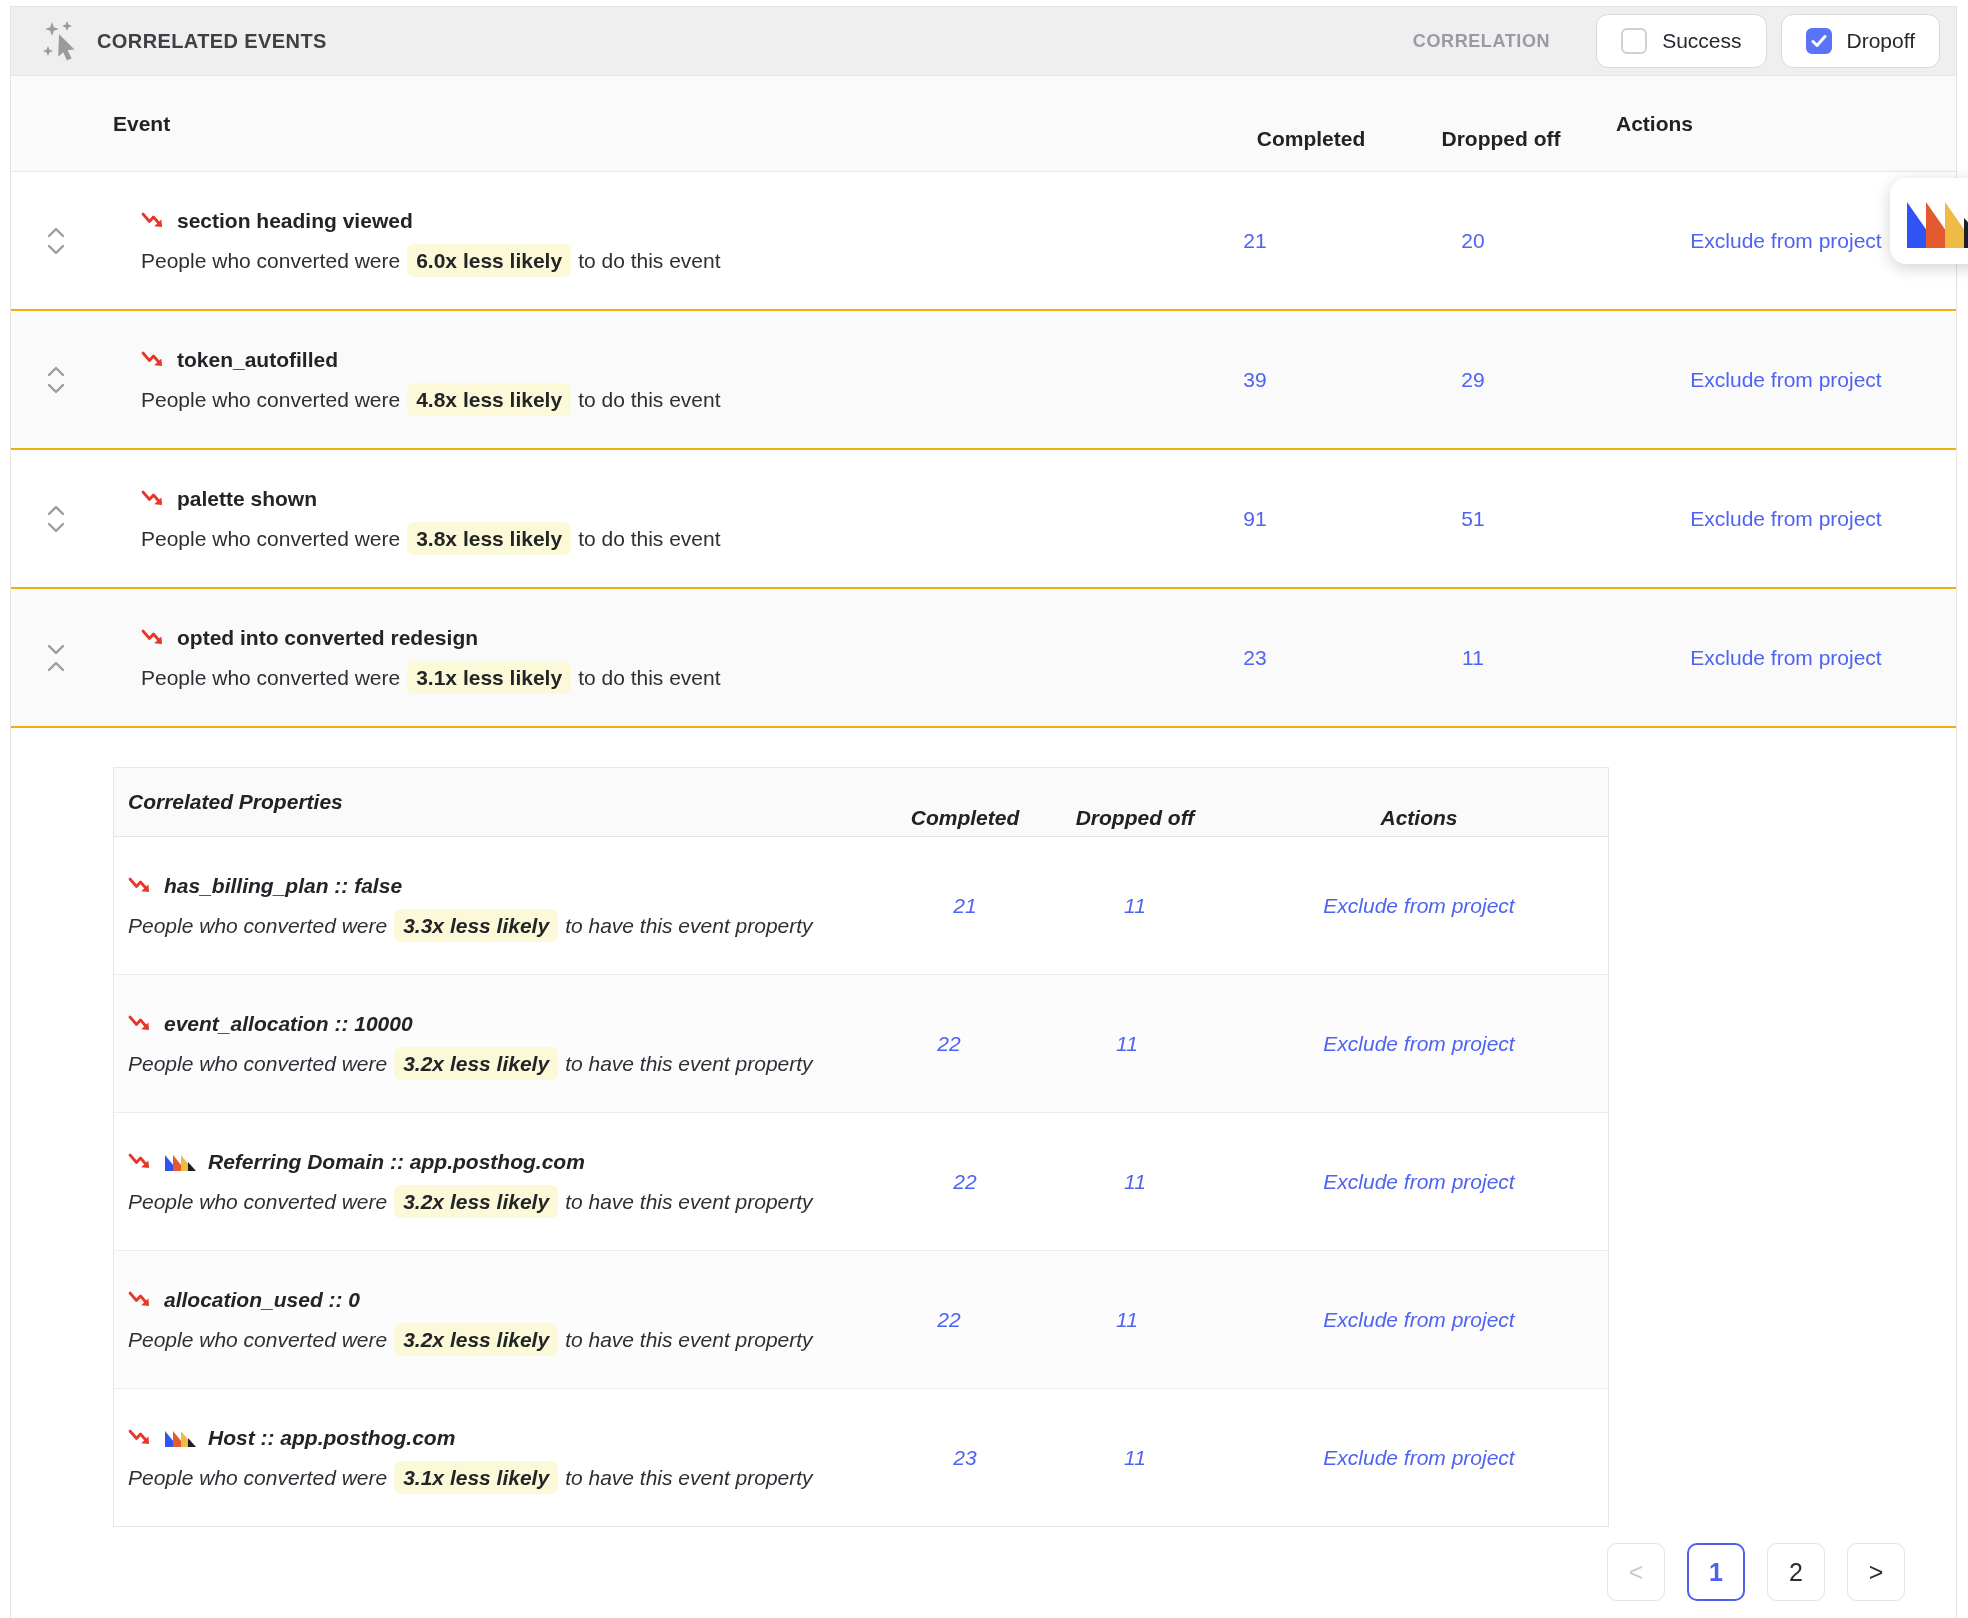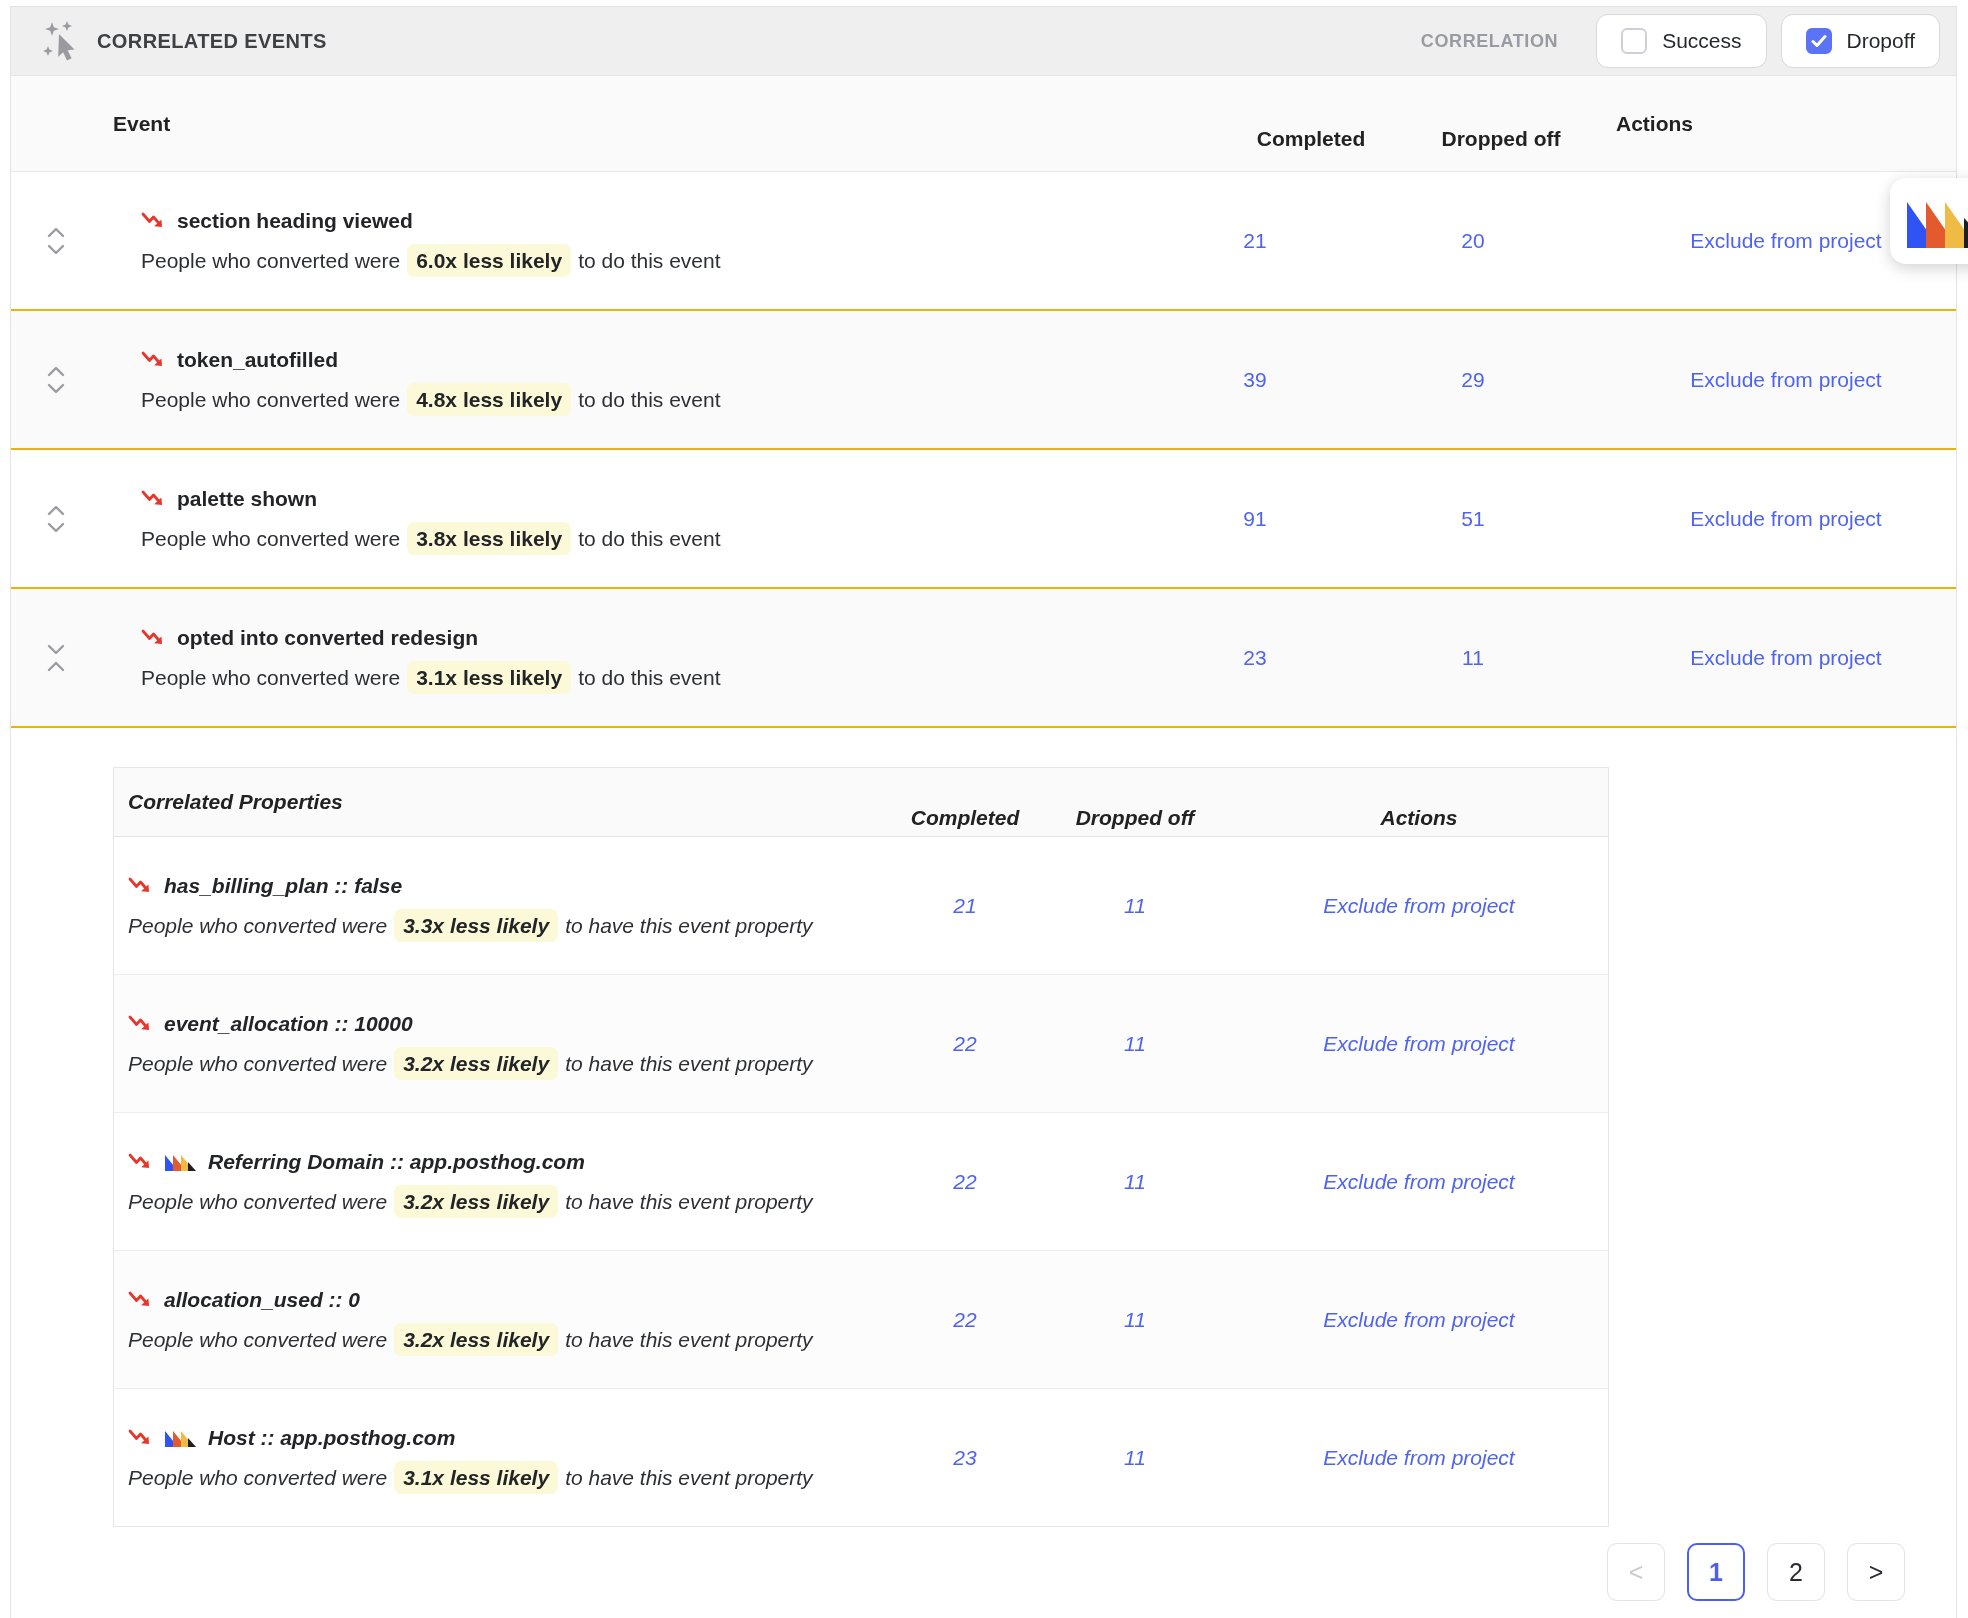--- a/index.html
+++ b/index.html
@@ -13,21 +13,21 @@
     border:1px solid #e3e3e5;
   }
   
   .panel-header{
     height:68px;background:#efeff0;display:flex;align-items:center;
     padding:0 16px 0 30px;border-bottom:1px solid #e6e6e8;justify-content:center;
   }
   .magic-icon{width:44px;height:42px;display:inline-flex;}
   .panel-title{font-size:20px;font-weight:800;color:#3f4044;letter-spacing:.4px;margin-left:12px;}
   .spacer{flex:1;}
-  .correlation-label{font-size:18px;font-weight:700;color:#9a9aa2;letter-spacing:.6px;margin-right:24px;}
+  .correlation-label{font-size:18px;font-weight:700;color:#9a9aa2;letter-spacing:.6px;margin-right:32px;}
   .toggle-btn{
     display:flex;align-items:center;gap:15px;background:#fff;border:1px solid #d8d8dd;
     border-radius:12px;height:54px;padding:0 24px;font-size:21px;color:#26282e;
     margin-left:14px;cursor:pointer;font-family:inherit;
   }
   .checkbox{
     width:26px;height:26px;border-radius:6px;border:2px solid #cfcfd6;background:#fff;
     box-sizing:border-box;display:flex;align-items:center;justify-content:center;
   }
   .checkbox.checked{background:#5b74f7;border-color:#5b74f7;}
@@ -56,21 +56,21 @@
   .inner-table{
     width:1496px;margin:39px 0 0 102px;border:1px solid #e6e6e8;background:#22c55e;
     box-sizing:border-box;
     font-style:italic;
   }
   .grid-pr{display:grid;grid-template-columns:1fr 150px 190px 378px;align-items:center;}
   .inner-header{height:68px;background:#fafafa;border-bottom:1px solid #e6e6e8;
     font-size:21px;font-weight:700;color:#222;}
   .inner-header .h-prop{padding-left:14px;}
   .prop-row{min-height:137px;border-bottom:1px solid #ededef;background:#fff;}
-  .prop-row.alt{background:#fcfcfd;}
+  .prop-row.alt{background:#fcfcfd;gap:8px;}
   .prop-row:last-child{border-bottom:none;}
   .prop-info{padding:18px 0 18px 14px;}
   
   .pagination{display:flex;justify-content:flex-end;gap:22px;margin:16px 51px 22px 0;}
   .page-btn{
     width:58px;height:58px;border:1px solid #e2e2e6;border-radius:10px;background:#fff;
     display:flex;align-items:center;justify-content:center;font-size:25px;color:#2b2d33;
     cursor:pointer;box-sizing:border-box;font-family:inherit;
   }
   .page-btn.disabled{color:#c9c9ce;cursor:default;}

